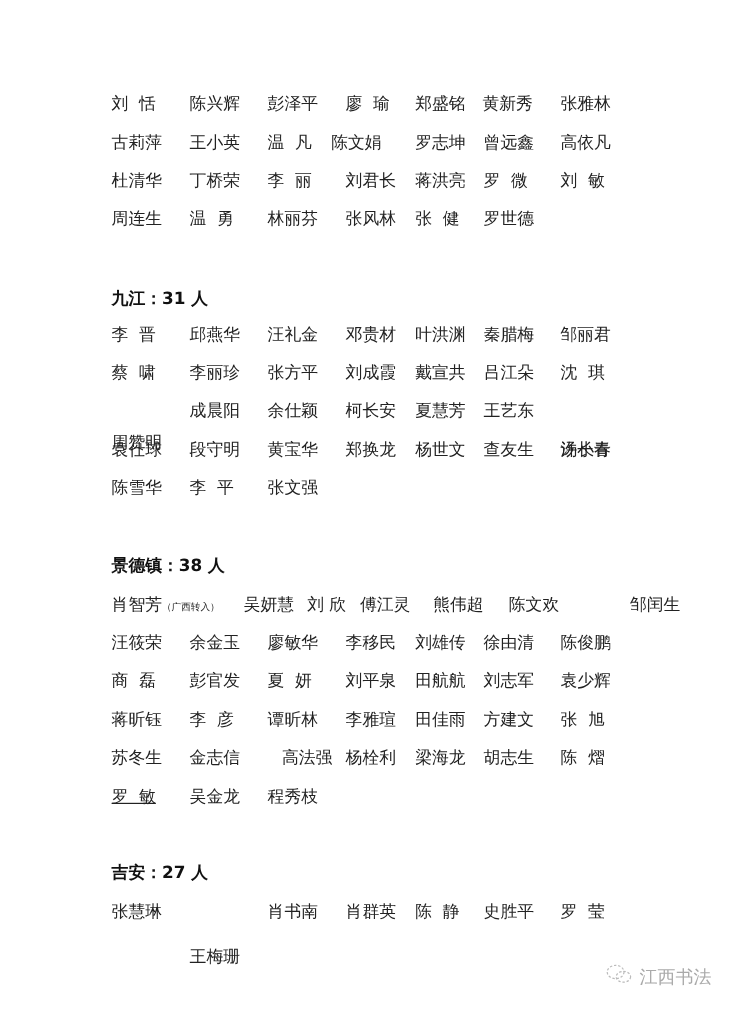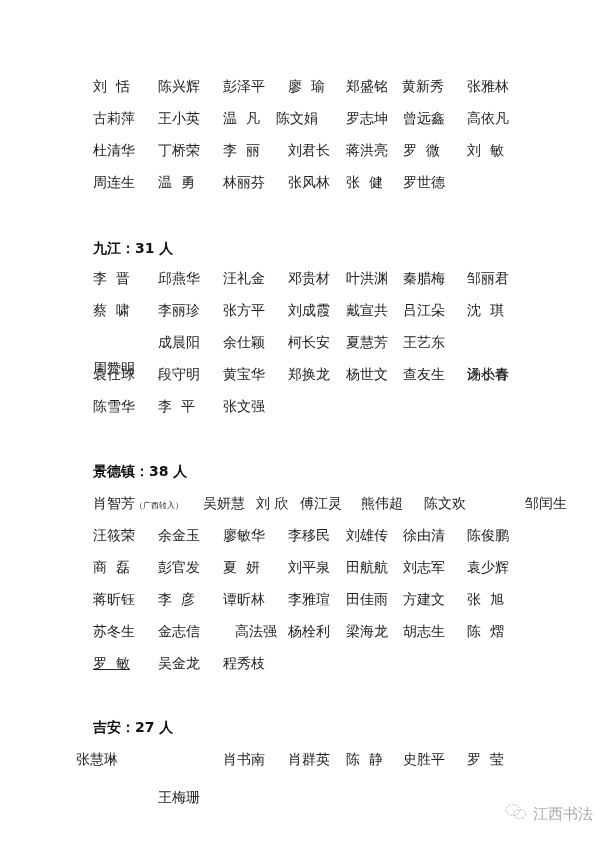--- a/index.html
+++ b/index.html
@@ -108,21 +108,21 @@
     <div class="name" style="left: 158px; top: 623px; white-space: pre;">金志信</div>
     <div class="name" style="left: 223px; top: 623px; white-space: pre; margin-left: 12px;">高法强</div>
     <div class="name" style="left: 288px; top: 623px; white-space: pre;">杨栓利</div>
     <div class="name" style="left: 346px; top: 623px; white-space: pre;">梁海龙</div>
     <div class="name" style="left: 403px; top: 623px; white-space: pre;">胡志生</div>
     <div class="name" style="left: 467px; top: 623px; white-space: pre;">陈  熠</div>
     <div class="name" style="left: 93px; top: 655px; white-space: pre; text-decoration: underline;">罗  敏</div>
     <div class="name" style="left: 158px; top: 655px; white-space: pre;">吴金龙</div>
     <div class="name" style="left: 223px; top: 655px; white-space: pre;">程秀枝</div>
     <div class="heading" style="left: 93px; top: 719px;">吉安：27 人</div>
-    <div class="name" style="left: 76px; top: 751px; white-space: pre; font-family: Liberation Mono, monospace;">张慧琳</div>
+    <div class="name" style="left: 93px; top: 751px; white-space: pre; font-family: Liberation Mono, monospace;">张慧琳</div>
     <div class="name" style="left: 158px; top: 751px; white-space: pre; margin-top: 38px;">王梅珊</div>
     <div class="name" style="left: 223px; top: 751px; white-space: pre;">肖书南</div>
     <div class="name" style="left: 288px; top: 751px; white-space: pre;">肖群英</div>
     <div class="name" style="left: 346px; top: 751px; white-space: pre;">陈  静</div>
     <div class="name" style="left: 403px; top: 751px; white-space: pre;">史胜平</div>
     <div class="name" style="left: 467px; top: 751px; white-space: pre;">罗  莹</div>
   </div>
 
 <div class="wm">
   <span>

